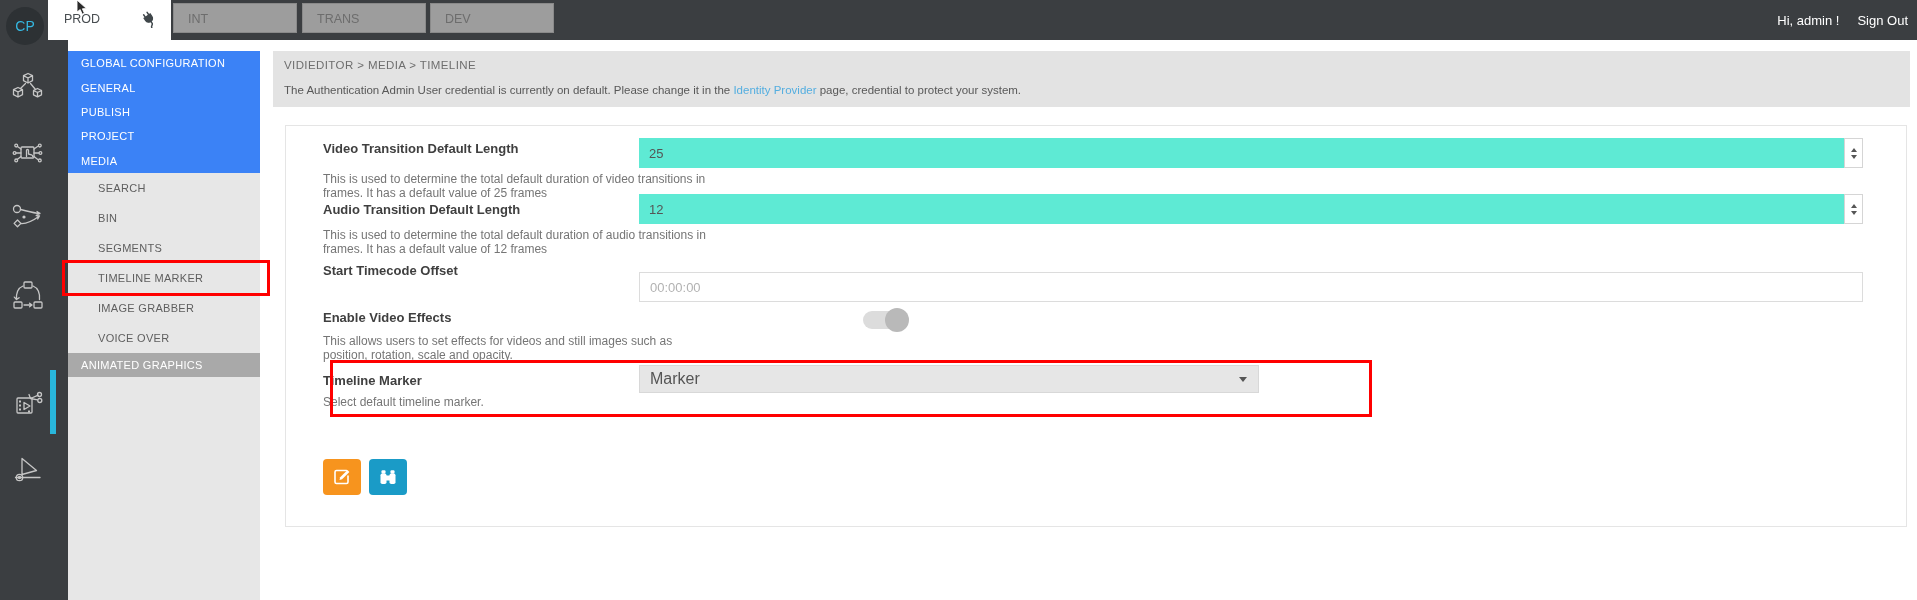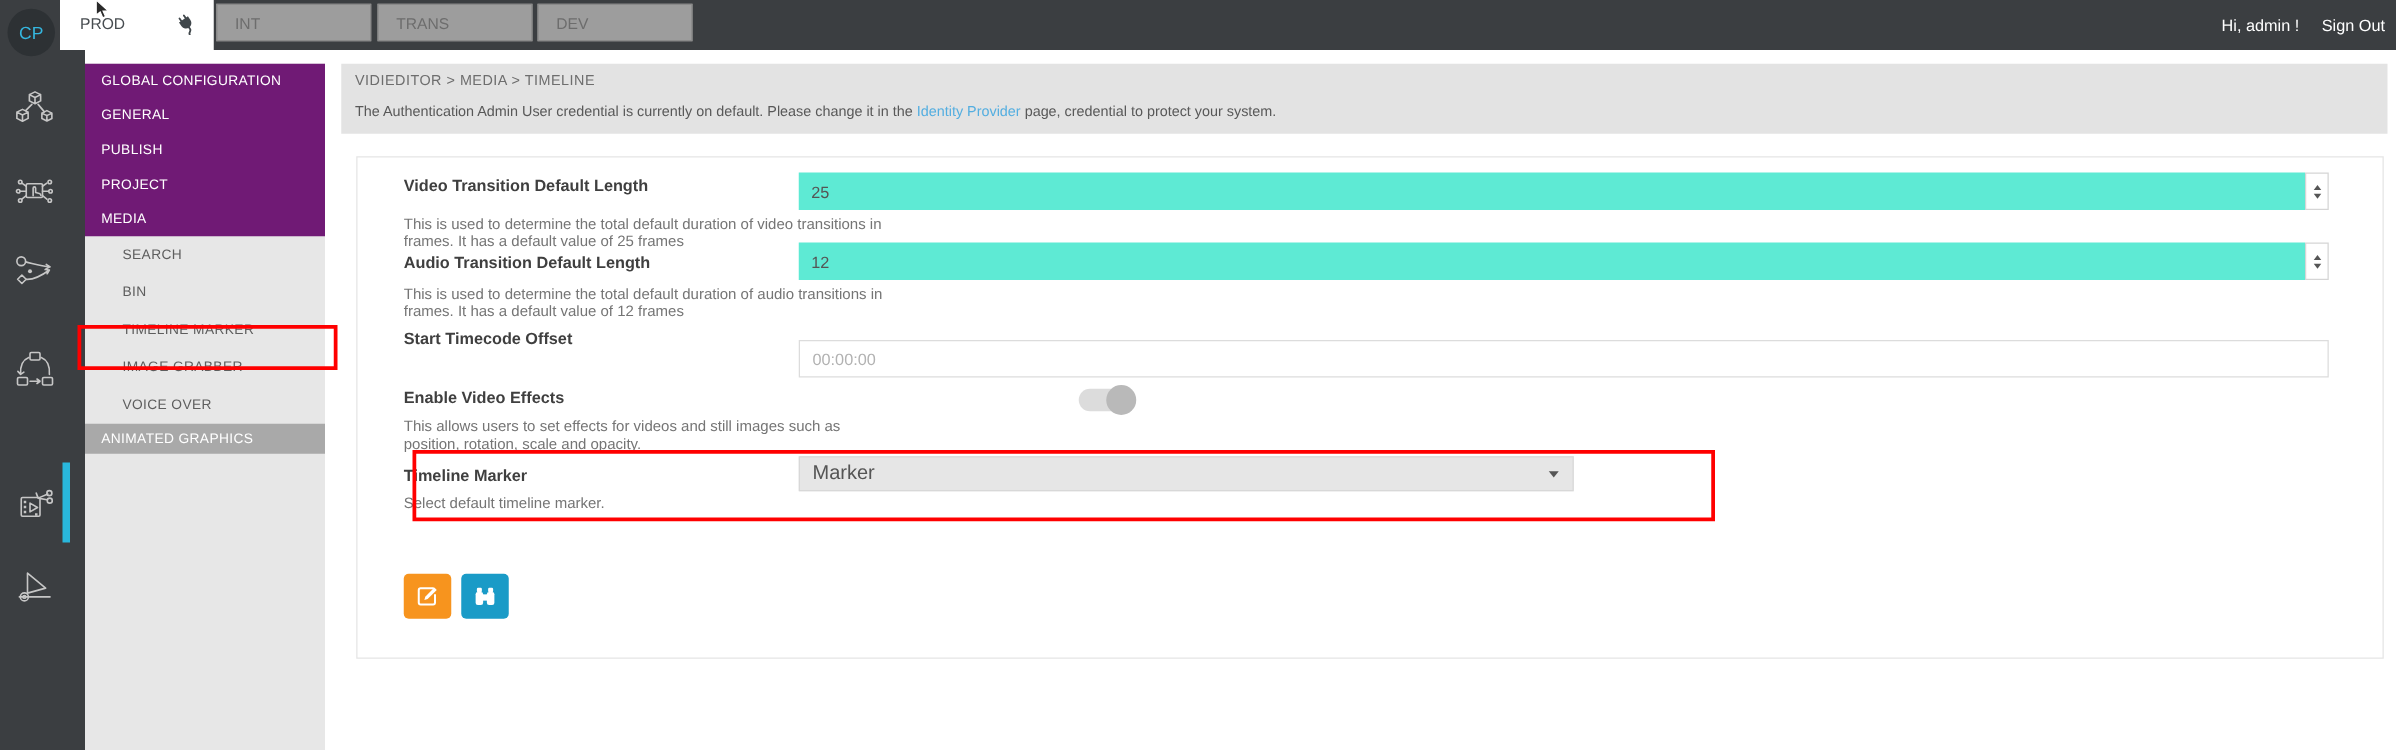--- a/index.html
+++ b/index.html
@@ -23,21 +23,21 @@
   
   .rail { position:absolute; left:0; top:40px; width:68px; height:560px; background:#3b3e41; z-index:4; }
   .avatar { position:absolute; left:6px; top:7px; width:38px; height:38px; border-radius:50%;
     background:#2d3134; color:#35b7e0; font-size:14px; display:flex; align-items:center; justify-content:center;
     z-index:7; cursor:pointer; }
   .rail-btn { position:absolute; left:11px; width:34px; height:34px; cursor:pointer; }
   .rail-ind { position:absolute; left:50px; top:330px; width:6px; height:64px; background:#29b7dc; }
 
   
   .menu { position:absolute; left:68px; top:51px; width:192px; height:549px; background:#e7e7e7; z-index:3; }
-  .menu-top { height:138px; background:#701a75; display:grid; grid-template-rows:repeat(5,1fr); }
+  .menu-top { height:122px; background:#3b82f6; display:grid; grid-template-rows:repeat(5,1fr); }
   .menu-top .mi { color:#fff; font-size:11px; letter-spacing:.3px; padding-left:13px; display:flex; align-items:center; cursor:pointer; }
   .menu-sub .mi { height:30px; line-height:30px; padding-left:30px; color:#5e5e5e; font-size:11px; letter-spacing:.3px; cursor:pointer; }
   .menu-sub .mi.active { background:#29b7dc; color:#fff; }
   .menu-bottom .mi { height:24px; line-height:24px; padding-left:13px; background:#a9a9a9; color:#fff; font-size:11px; letter-spacing:.3px; cursor:pointer; }
 
   .redbox { position:absolute; border:3px solid #ff0000; z-index:30; pointer-events:none; }
   .redbox-side { left:62px; top:260px; width:208px; height:36px; }
   .redbox-marker { left:330px; top:360px; width:1042px; height:57px; }
 
   
@@ -192,20 +192,21 @@
     <div class="menu-top">
       <div class="mi">GLOBAL CONFIGURATION</div>
       <div class="mi">GENERAL</div>
       <div class="mi">PUBLISH</div>
       <div class="mi">PROJECT</div>
       <div class="mi">MEDIA</div>
     </div>
     <div class="menu-sub">
       <div class="mi">SEARCH</div>
       <div class="mi">BIN</div>
+      <div class="mi">SEGMENTS</div>
       <div class="mi">TIMELINE MARKER</div>
       <div class="mi">IMAGE GRABBER</div>
       <div class="mi">VOICE OVER</div>
     </div>
     <div class="menu-bottom">
       <div class="mi">ANIMATED GRAPHICS</div>
     </div>
   </div>
 
   <div class="headpanel">

